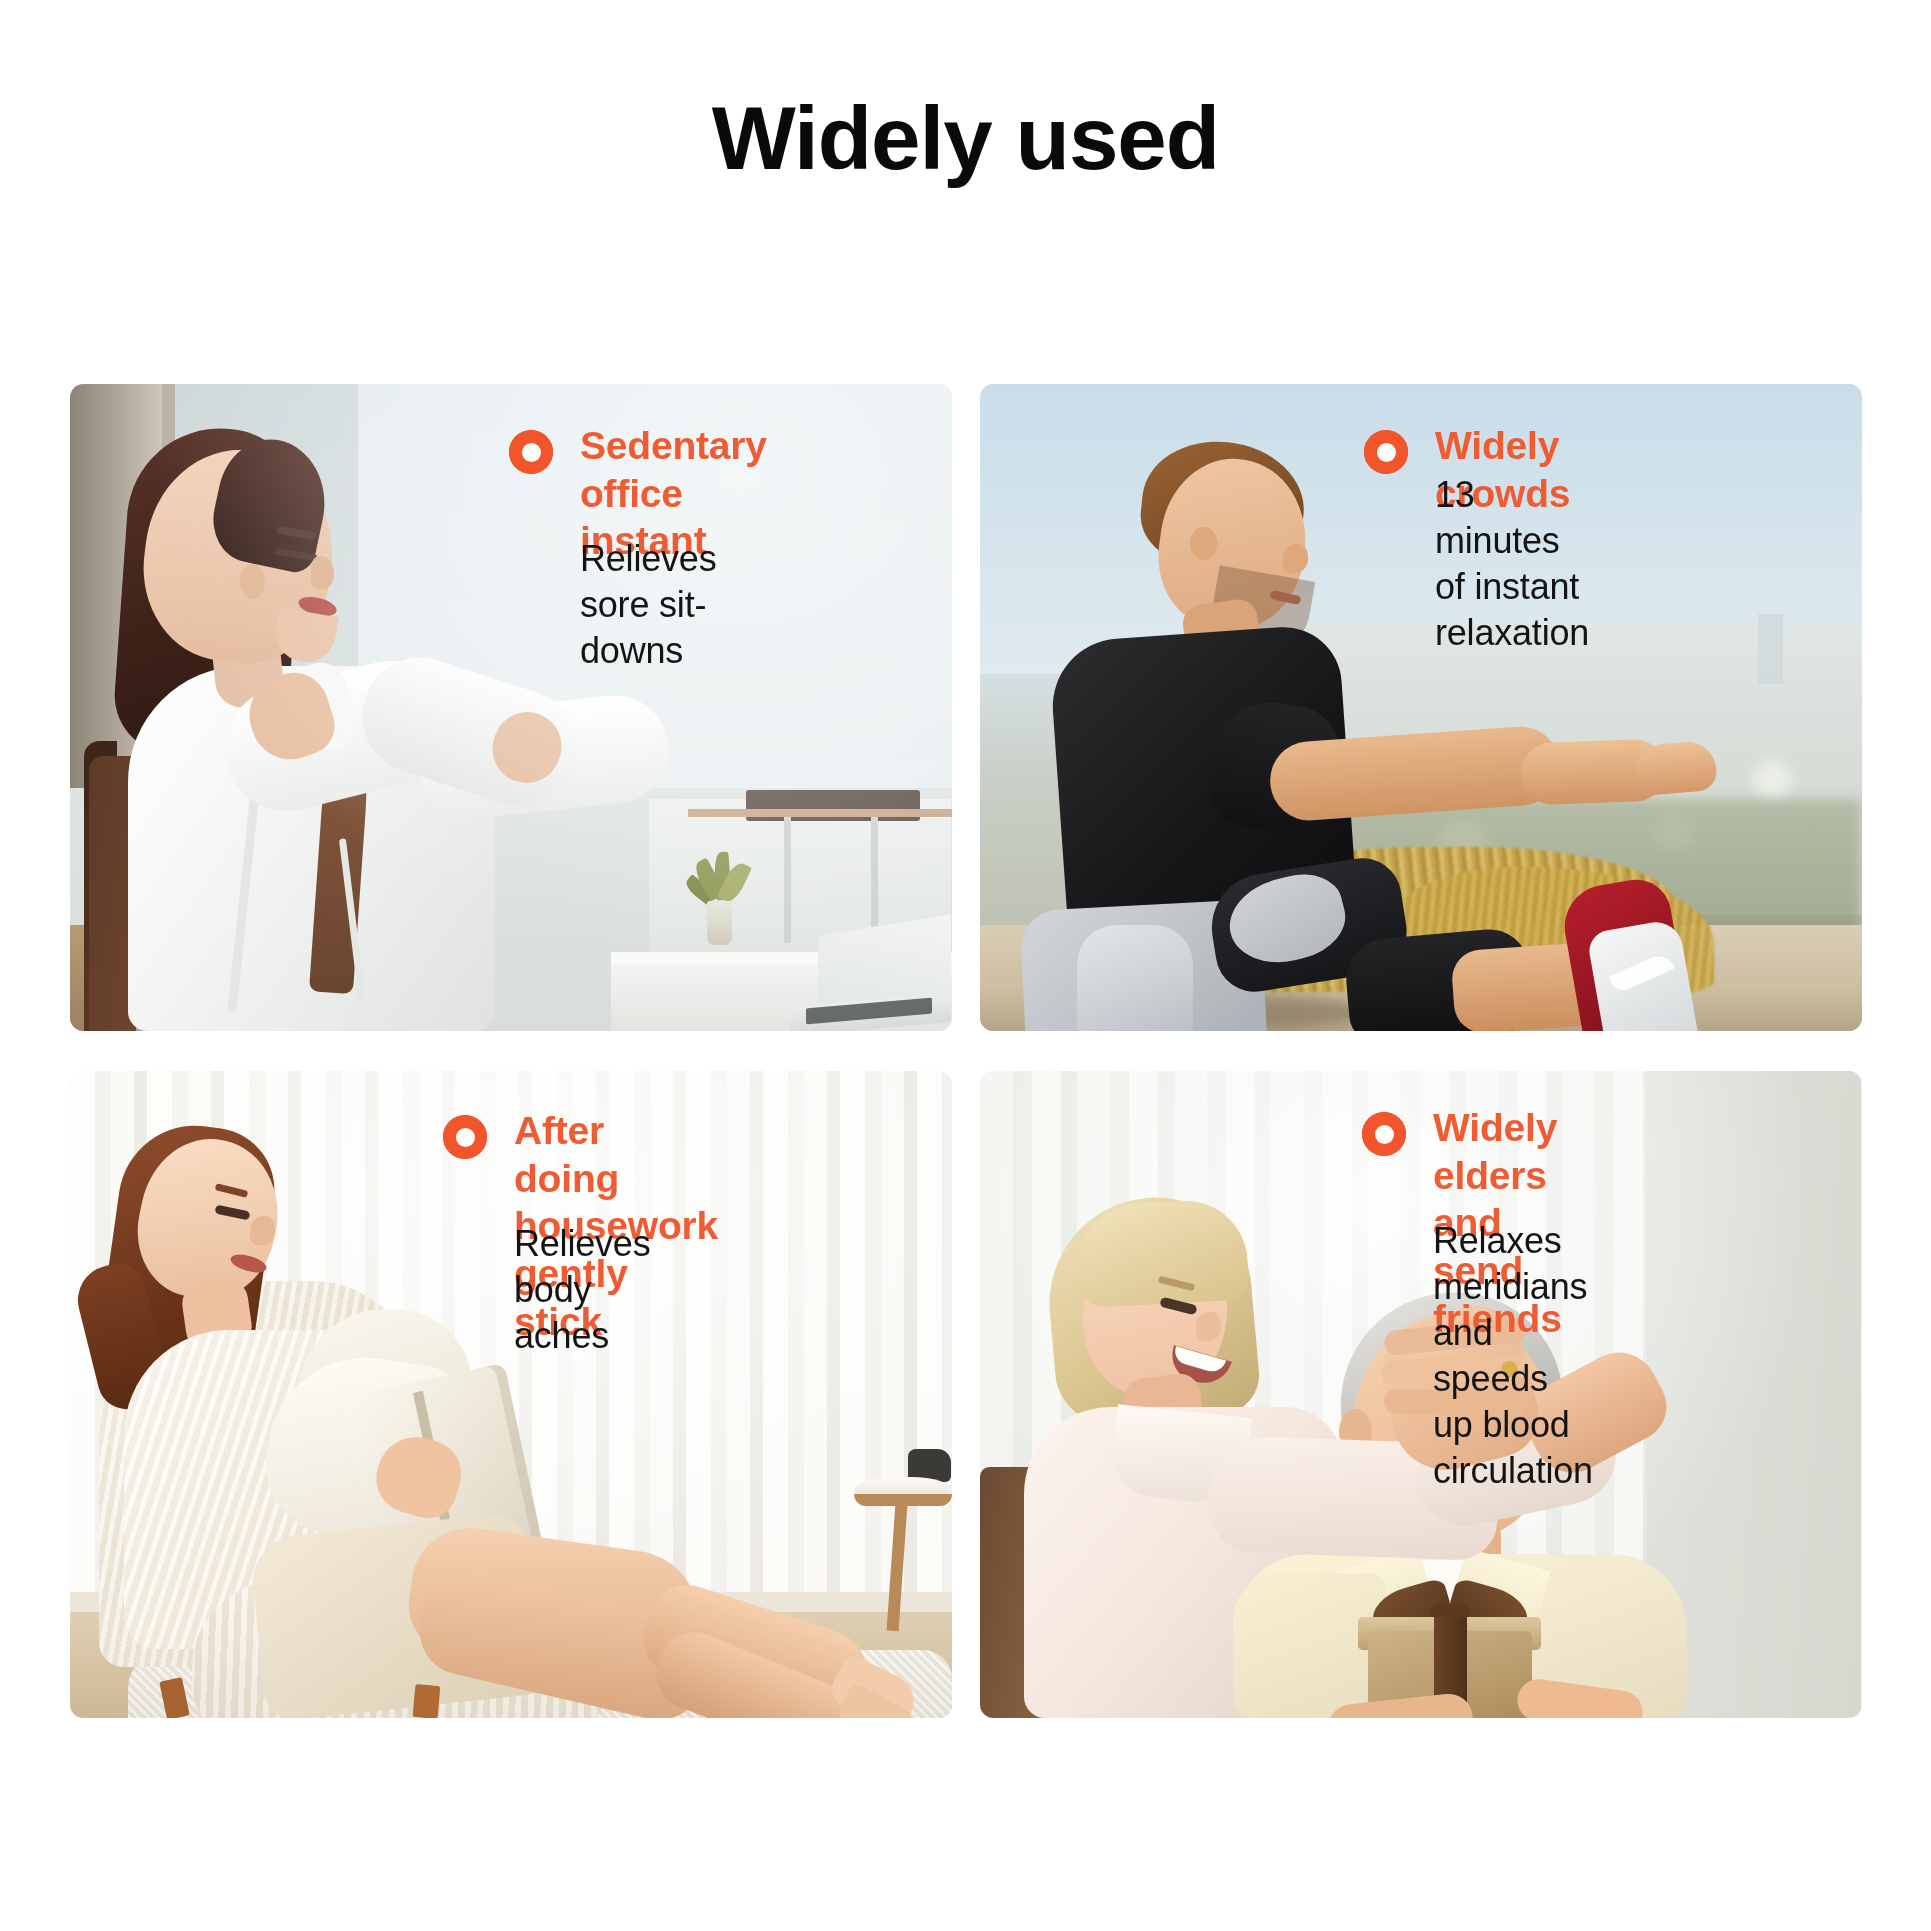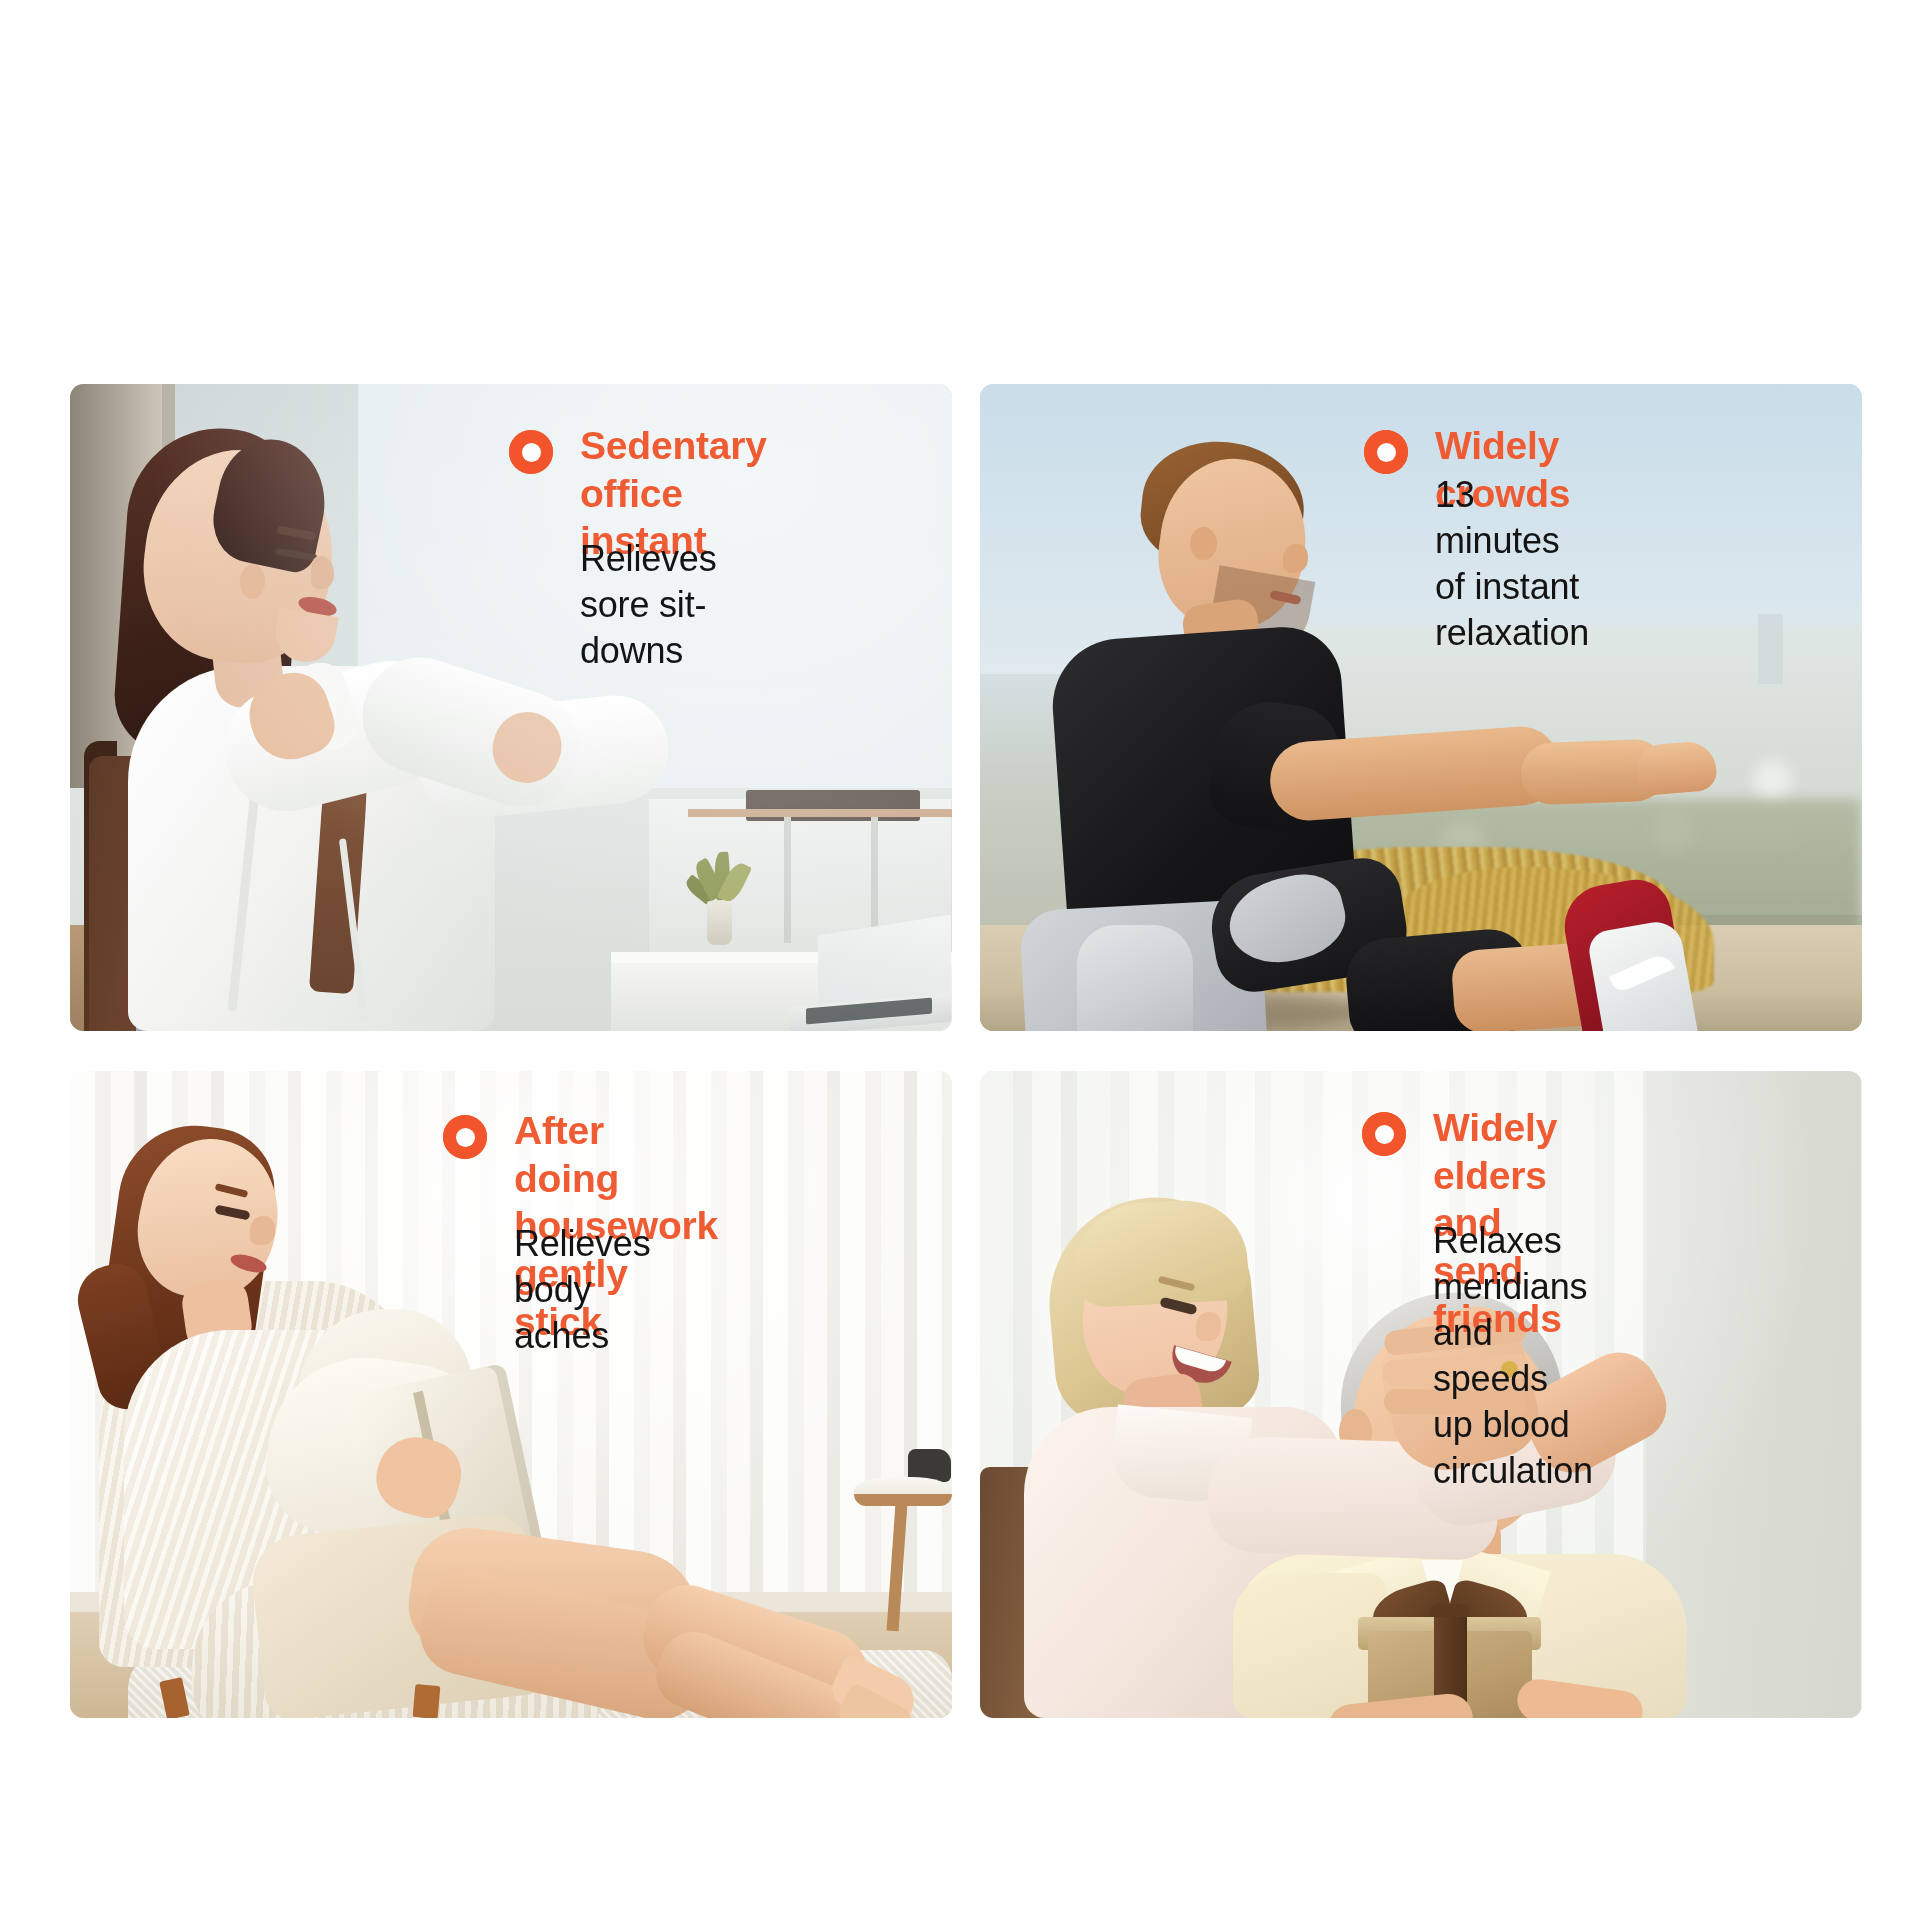--- a/index.html
+++ b/index.html
@@ -356,20 +356,21 @@
   .c4 .gift-bow-c { left:450px; top:533px; width:39px; height:31px; background:#5d3a1f; border-radius:7.7px; }
   .c4 .m-hand { left:348px; top:628px; width:145px; height:48px; background:#e8b68c; border-radius:25px; transform:rotate(-6deg); }
   .c4 .w-hand-low { left:537px; top:614px; width:126px; height:42px; background:#eeba91; border-radius:23px; transform:rotate(8deg); }
   .c4 .txt { left:382px; top:41px; }
 </style>
 </head>
 <body>
 
 <div class="page">
 
+  <div class="page-title">Widely used</div>
 
   <div class="grid">
 
     <div class="card c1">
       <div class="scene">
         <div class="layer win-left"></div>
         <div class="layer win-mull"></div>
         <div class="layer win-pane"></div>
         <div class="layer wall"></div>
         <div class="layer floorwall"></div>

